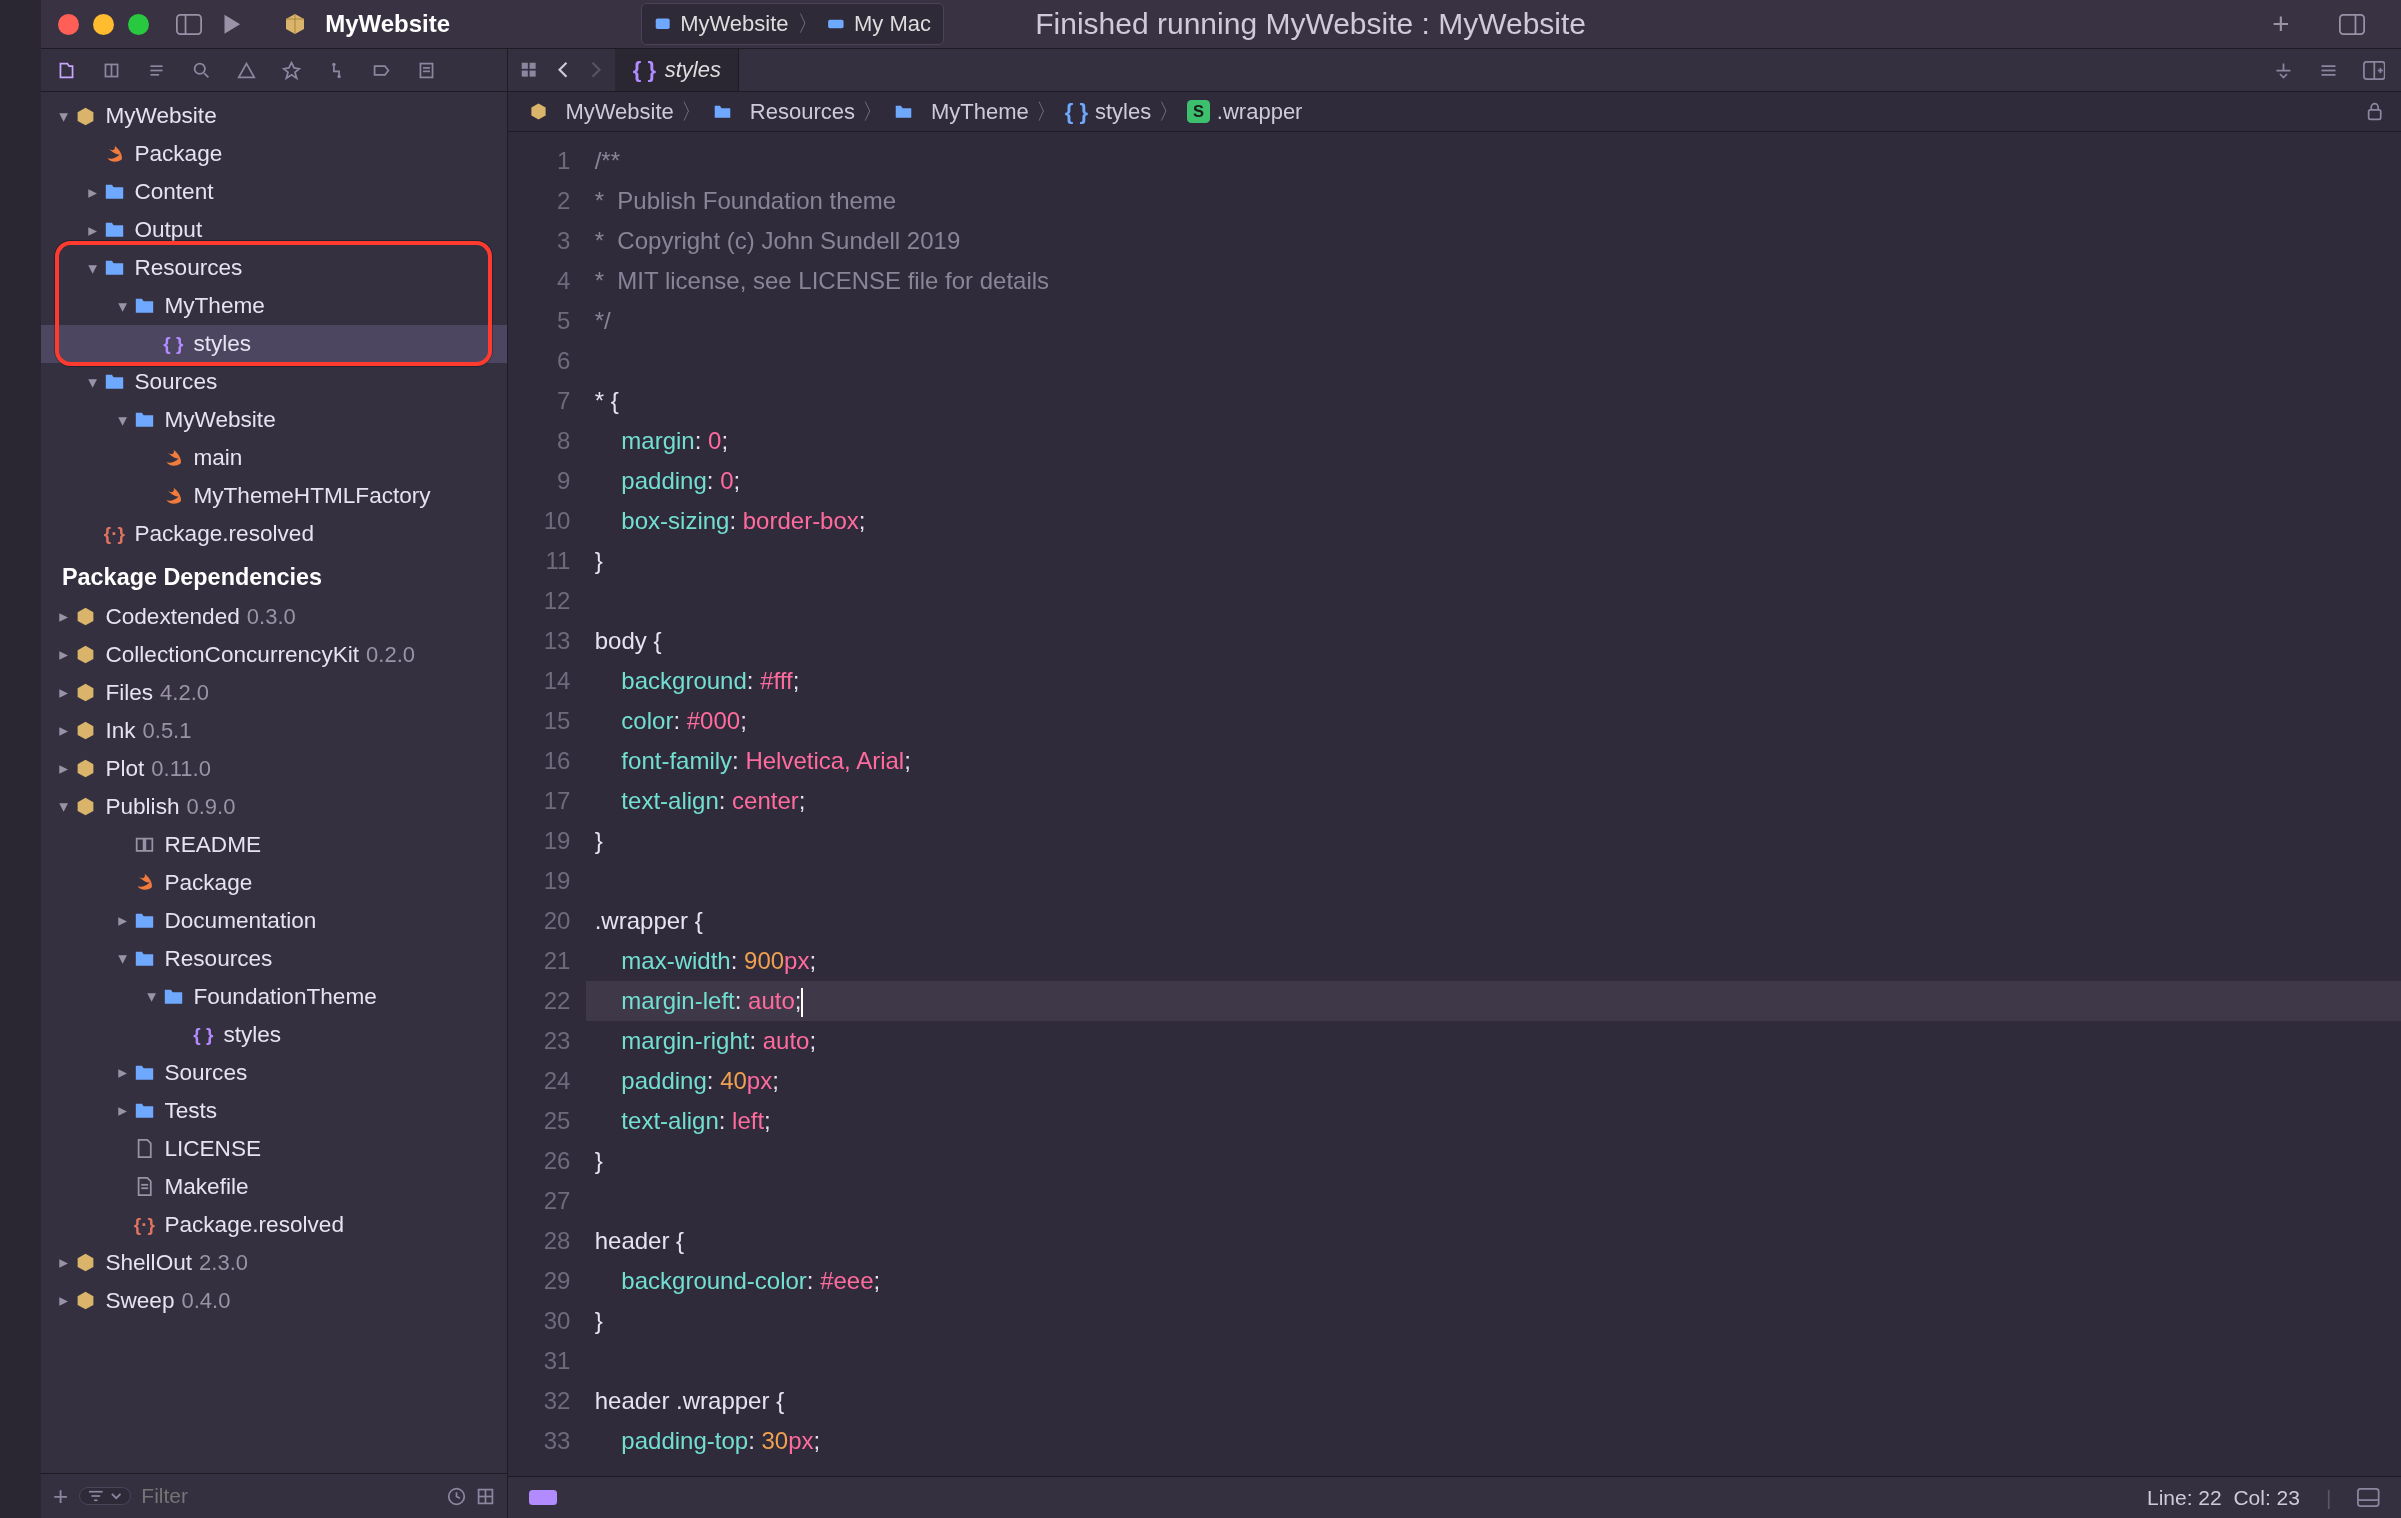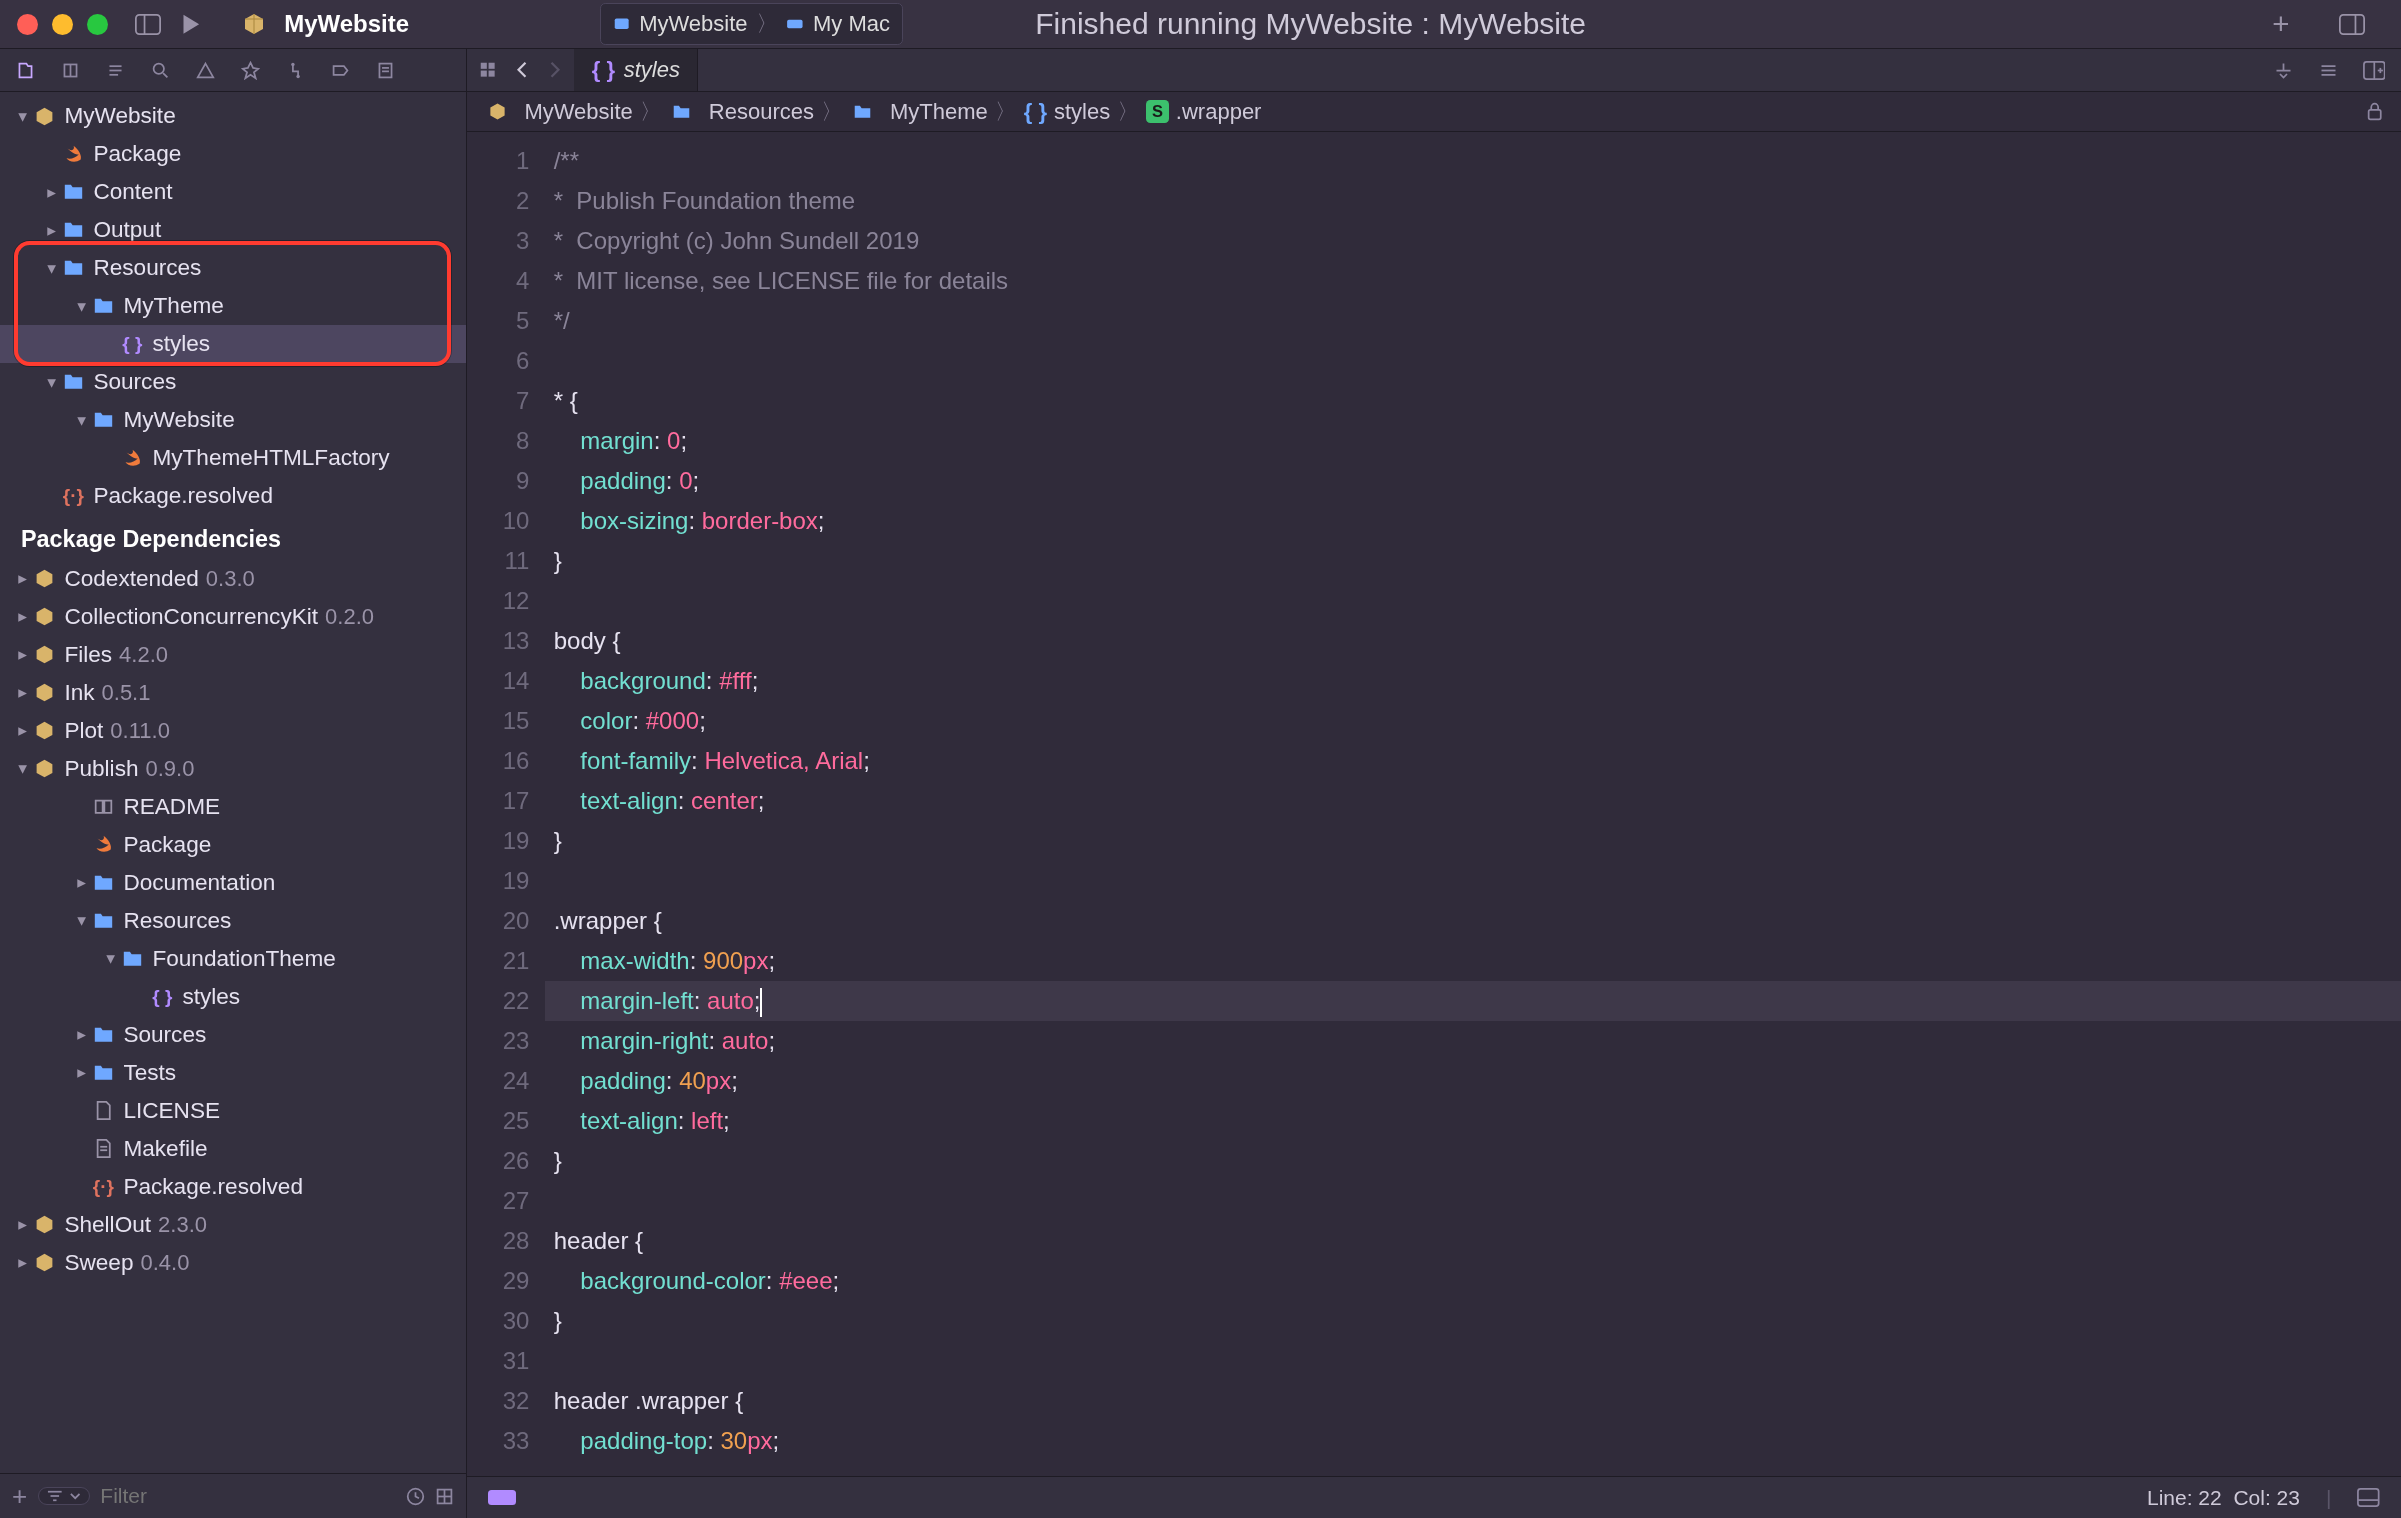--- a/index.html
+++ b/index.html
@@ -1,17 +1,17 @@
 <!DOCTYPE html>
 <html style="font-size:14px"><head>
 <meta charset="utf-8">
 <style>
 * { margin:0; padding:0; box-sizing:border-box; font-family:-apple-system,BlinkMacSystemFont,"Segoe UI",sans-serif; -webkit-font-smoothing:antialiased; }
 body { background:#2a2732; color:#ddd; font-size:22.6px; width:2401px; height:1518px; overflow:hidden; }
-.root { display:flex; flex-direction:column; height:100%; }
+.root { display:flex; flex-direction:column; height:100%;margin-left:41px; }
 
 
 .titlebar { height:49px; background:#383242; display:flex; align-items:center; padding:0 17.4px; border-bottom:0.9px solid #1e1b24; }
 .traffic { display:flex; gap:14px; margin-right:26px; }
 .dot { width:21px; height:21px; border-radius:50%; }
 .red{background:#ff5f57;} .yellow{background:#febc2e;} .green{background:#28c840;}
 .tb-icon { width:28px; height:28px; display:inline-flex; align-items:center; justify-content:center; color:#9a93a8; margin-right:17.4px;}
 .scheme-group { display:flex; align-items:center; gap:12px; margin-left:191px;}
 .scheme-chip { display:flex; align-items:center; gap:8.7px; background:#2e2a38; padding:5.2px 12px; border-radius:5.2px; color:#ddd; font-size:22px; border:0.9px solid #4a445a;}
 .status-pill { margin-left:auto; margin-right:auto; color:#cfcad9; font-size:30px; }
@@ -315,20 +315,29 @@
               <span>Sources</span>
             </div>
             <div class="row indent-2">
               <span class="disclose">▾</span>
               <span class="icon folder-icon">
                 <svg width="21" height="17.4" viewBox="0 0 24 20">
                   <path d="M2 2h7l2 3h11v13H2z" fill="#6fa8ff"></path>
                 </svg>
               </span>
               <span>MyWebsite</span>
+            </div>
+            <div class="row indent-3">
+              <span class="disclose"></span>
+              <span class="icon swift-icon">
+                <svg width="21" height="21" viewBox="0 0 24 24">
+                  <path d="M4 4 C10 10 14 12 18 12 C14 16 8 18 4 16 C6 20 14 22 20 18 C22 14 18 6 12 2 C14 6 10 10 4 4 Z" fill="#f07b3c"></path>
+                </svg>
+              </span>
+              <span>main</span>
             </div>
             <div class="row indent-3">
               <span class="disclose"></span>
               <span class="icon swift-icon">
                 <svg width="21" height="21" viewBox="0 0 24 24">
                   <path d="M4 4 C10 10 14 12 18 12 C14 16 8 18 4 16 C6 20 14 22 20 18 C22 14 18 6 12 2 C14 6 10 10 4 4 Z" fill="#f07b3c"></path>
                 </svg>
               </span>
               <span>MyThemeHTMLFactory</span>
             </div>

